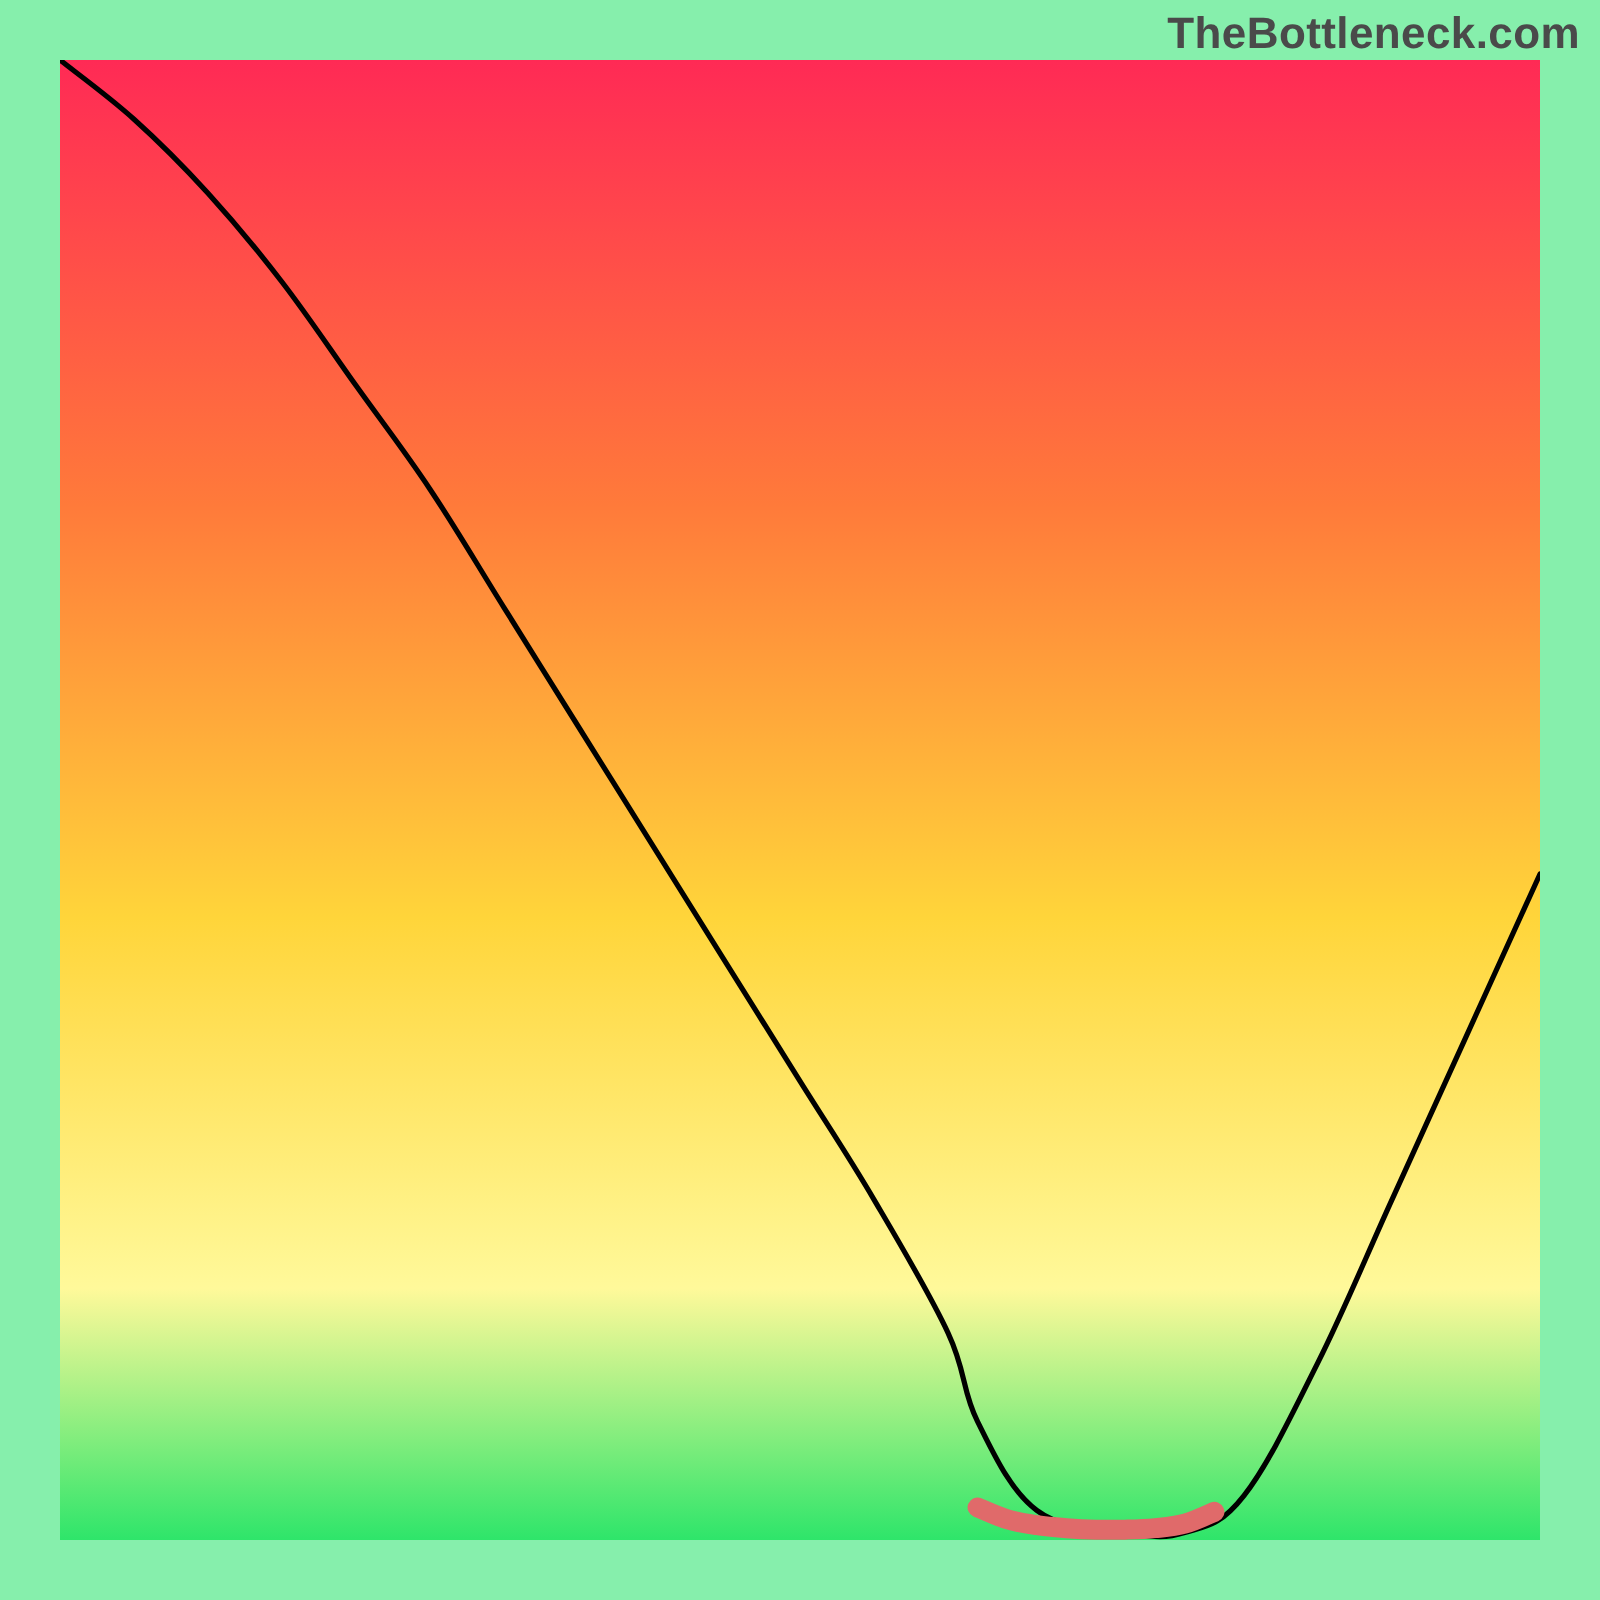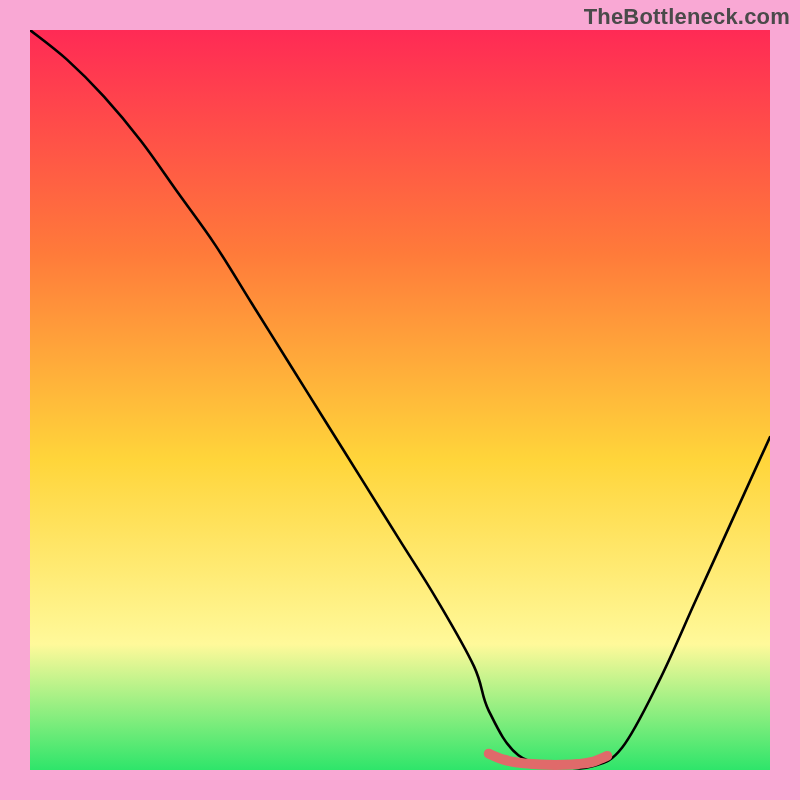--- a/index.html
+++ b/index.html
@@ -8,21 +8,21 @@
     width: 800px;
     height: 800px;
     background: #000;
     overflow: hidden;
     font-family: Arial, Helvetica, sans-serif;
   }
   .frame {
     position: relative;
     width: 800px;
     height: 800px;
-    background: #f9a8d4;
+    background: #86efac;
   }
   .watermark {
     position: absolute;
     top: 4px;
     right: 10px;
     color: #4a4a4a;
     font-size: 22px;
     font-weight: 600;
     letter-spacing: 0.2px;
     z-index: 5;

